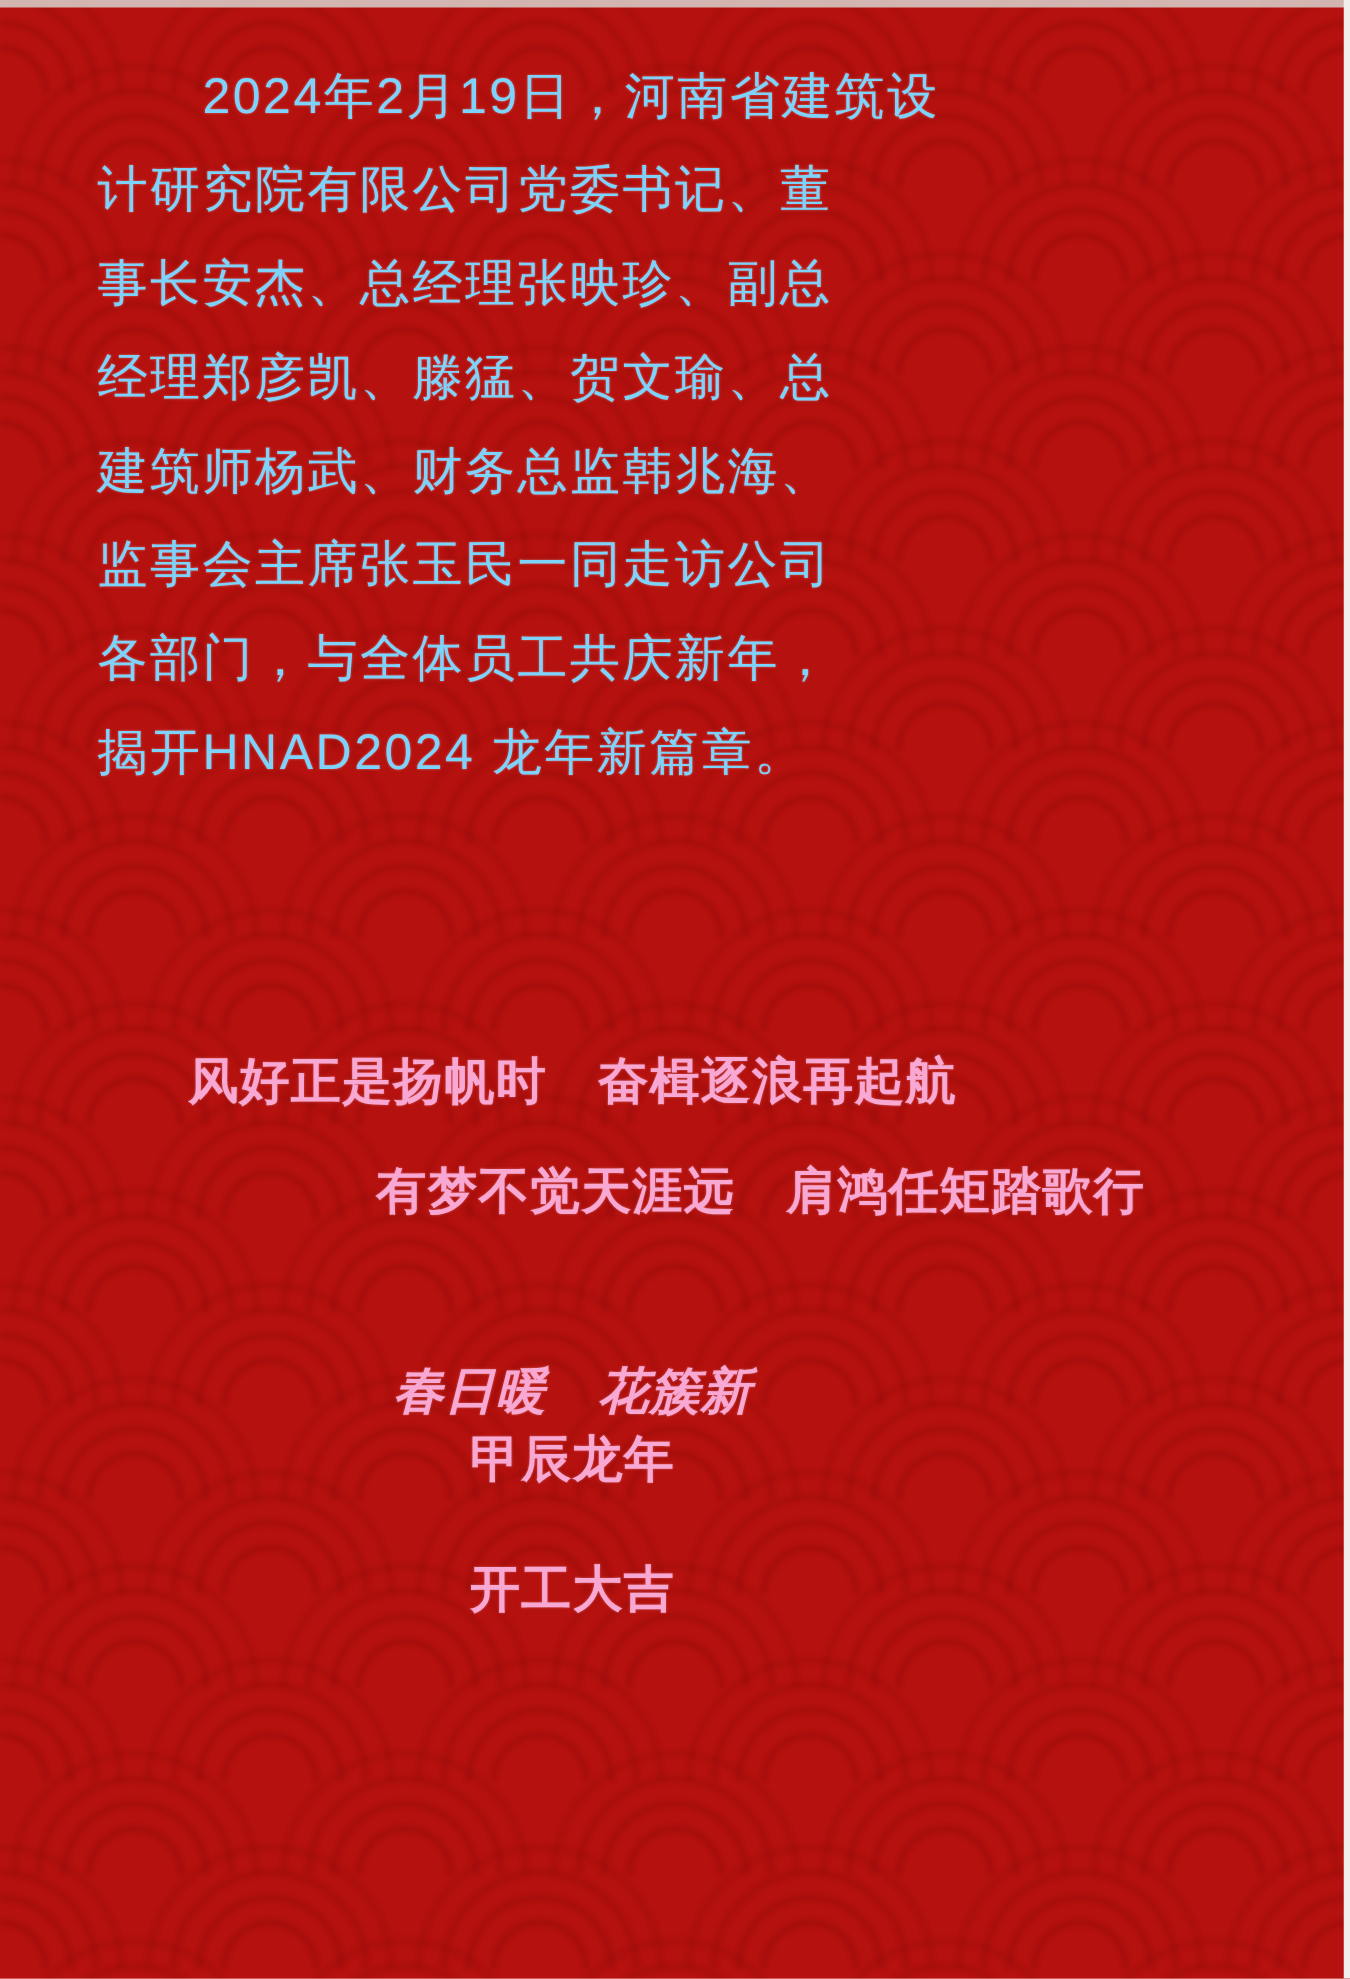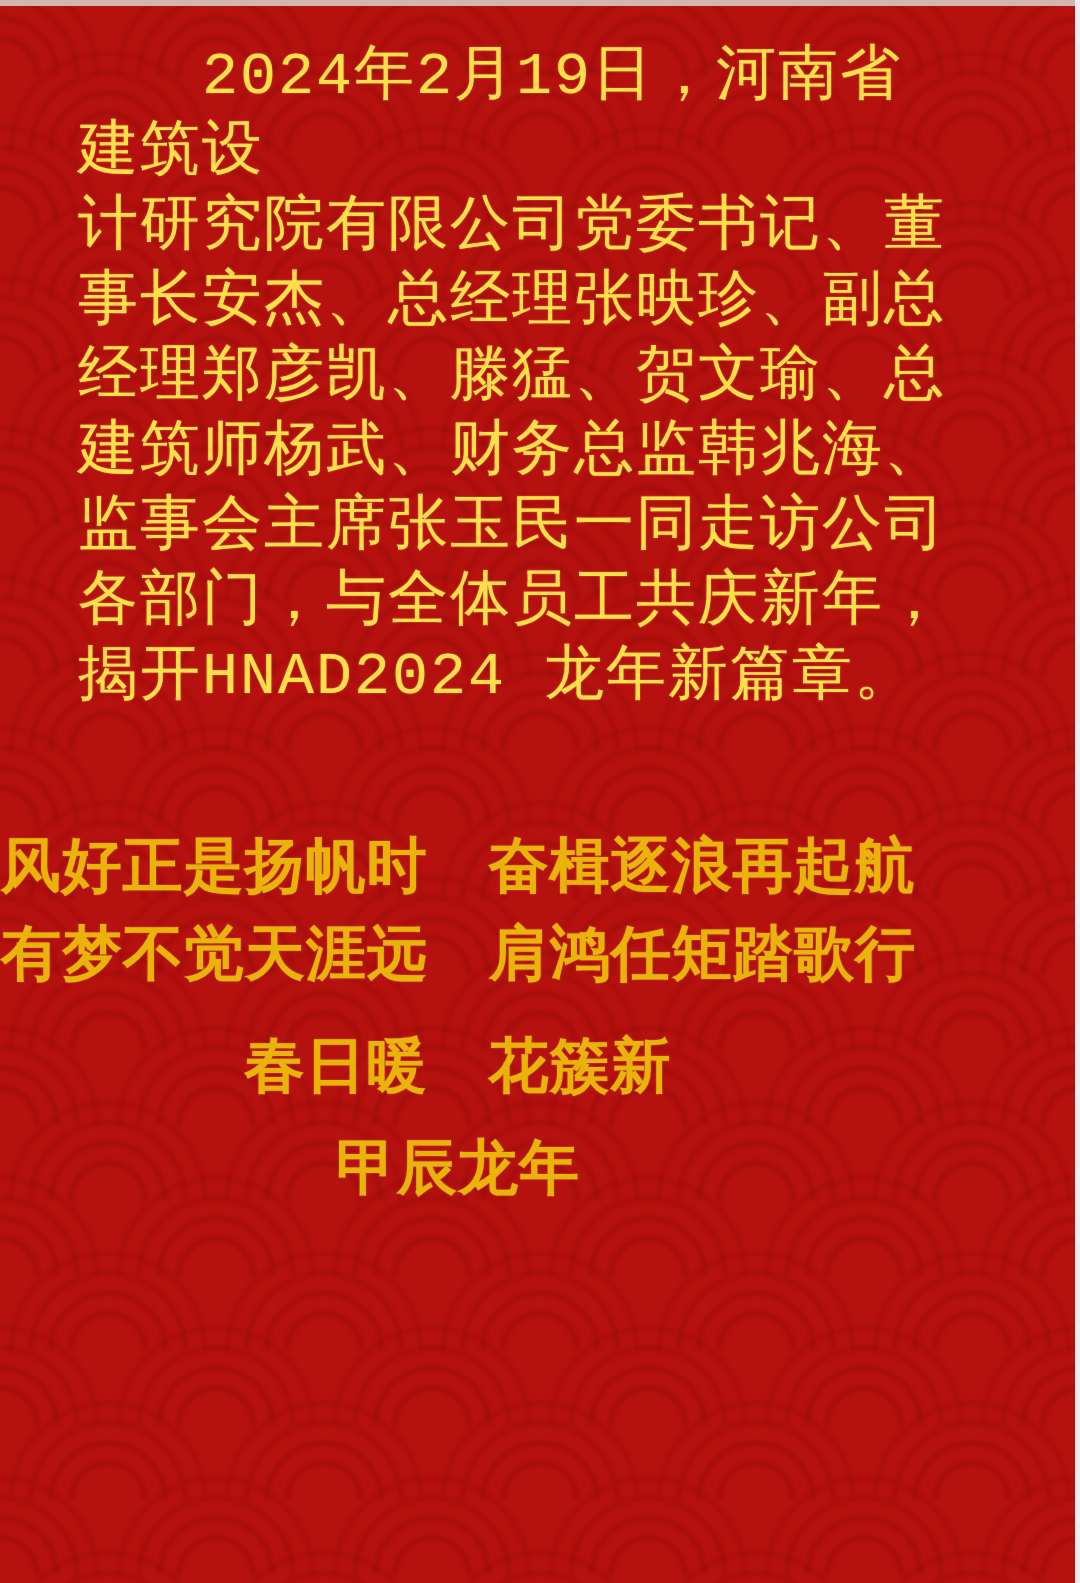--- a/index.html
+++ b/index.html
@@ -40,45 +40,45 @@
     background-position: 0 0, 108px 75px;
     filter: blur(1.5px);
     opacity: .9;
   }
   .paragraph {
     position: absolute;
     top: 40px;
     left: 78px;
     width: 884px;
     margin: 0;
-    font-family: Liberation Mono, monospace;
-    font-size: 60px;
+    font-family: Liberation Sans, sans-serif;
+    font-size: 40px;
     line-height: 75px;
     letter-spacing: 2px;
-    color: #fde047;
+    color: #7dd3fc;
     white-space: pre-line;
     text-shadow: 0 0 2px rgba(255,240,230,.45);
   }
   .verse {
     position: absolute;
     left: 0;
     width: 916px;
     text-align: center;
     font-family: "DejaVu Sans", "Liberation Sans", sans-serif;
     font-weight: 700;
-    font-size: 60px;
+    font-size: 40px;
     line-height: 66px;
     letter-spacing: 1px;
-    color: #eab308;
+    color: #f9a8d4;
     text-shadow: 0 0 2px rgba(255,255,255,.35);
     white-space: nowrap;
   }
   .v1 { top: 832px; }
   .v2 { top: 920px; text-align: right; }
-  .v3 { top: 1032px; }
+  .v3 { top: 1080px; font-style: italic; }
   .v4 { top: 1135px; font-family: Liberation Serif, serif; }
   .v5 { top: 1239px; }
   .edge-top {
     position: absolute;
     top: 0; left: 0;
     width: 1080px; height: 6px;
     background: #d8d2ce;
     opacity: .85;
   }
   .edge-right {
@@ -104,16 +104,17 @@
 揭开HNAD2024 龙年新篇章。</p>
 
   <div class="verse v1">风好正是扬帆时　奋楫逐浪再起航</div>
 
   <div class="verse v2">有梦不觉天涯远　肩鸿任矩踏歌行</div>
 
   <div class="verse v3">春日暖　花簇新</div>
 
   <div class="verse v4">甲辰龙年</div>
 
+  <div class="verse v5">开工大吉</div>
 
   <div class="edge-top"></div>
   <div class="edge-right"></div>
 </div>
 
 </body></html>

